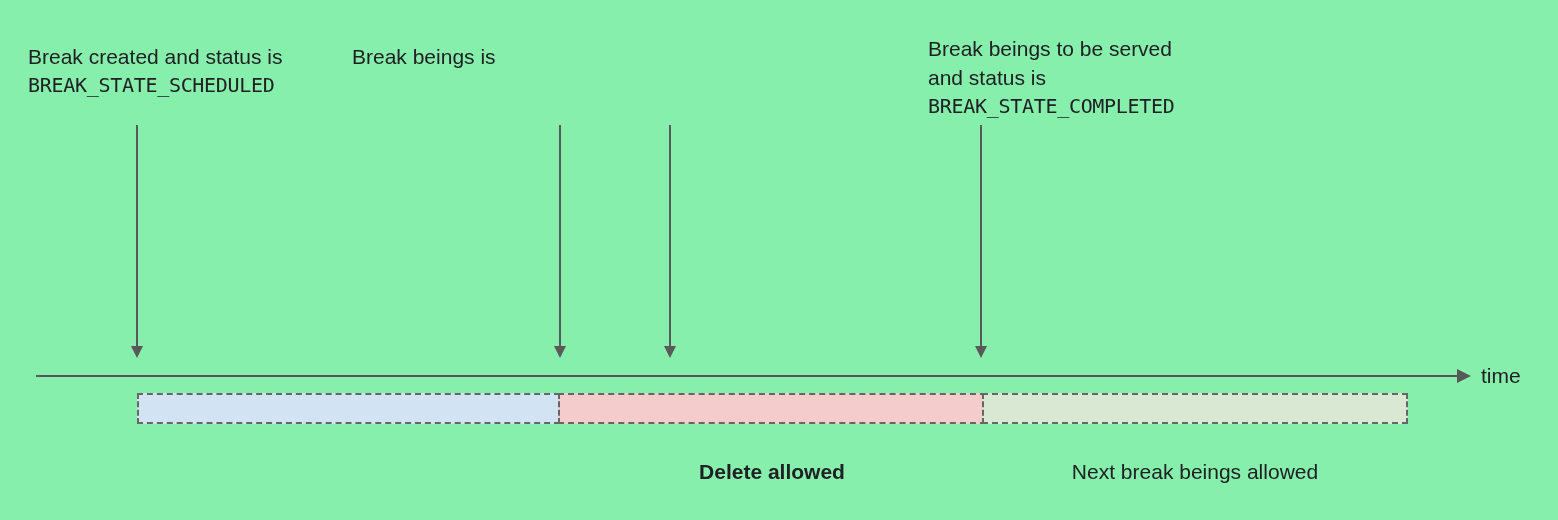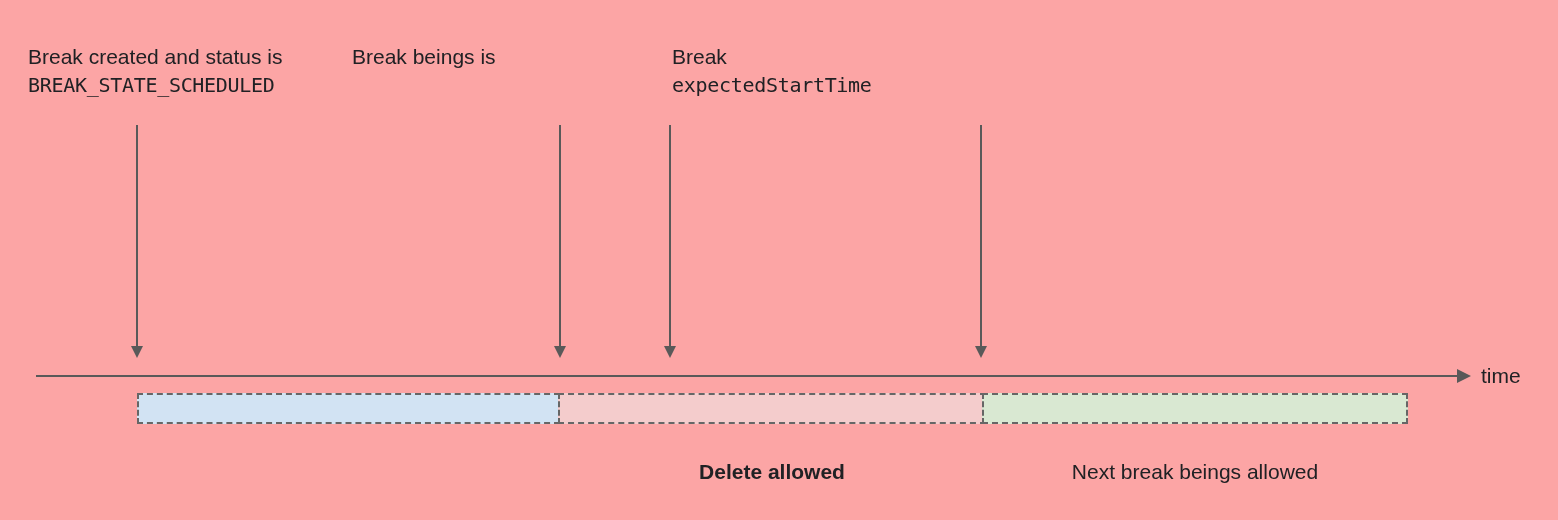--- a/index.html
+++ b/index.html
@@ -1,20 +1,20 @@
 <!DOCTYPE html>
 <html><head>
 <meta charset="utf-8">
 <style>
   html,body{margin:0;padding:0;background:#ffffff;}
   .canvas{
     position:relative;
     width:1558px;
     height:520px;
-    background:#fca5a5;
+    background:#86efac;
     font-family:"Liberation Sans", sans-serif;
     color:#202124;
     overflow:hidden;
   }
   .annotation{
     position:absolute;
     font-size:21px;
     line-height:29px;
     white-space:nowrap;
   }
@@ -93,23 +93,24 @@
 
 <div class="canvas">
 
   <div class="annotation ann-0">
     <div>Break created and status is</div>
     <div class="code">BREAK_STATE_SCHEDULED</div>
   </div>
   <div class="annotation ann-1">
     <div>Break beings is</div>
   </div>
-  <div class="annotation ann-2">
-    <div>Break</div>
-    <div class="code">expectedStartTime</div>
+  <div class="annotation ann-3">
+    <div>Break beings to be served</div>
+    <div>and status is</div>
+    <div class="code">BREAK_STATE_COMPLETED</div>
   </div>
 
   <div class="varrow-line ar-0"></div>
   <div class="varrow-head ah-0"></div>
   <div class="varrow-line ar-1"></div>
   <div class="varrow-head ah-1"></div>
   <div class="varrow-line ar-2"></div>
   <div class="varrow-head ah-2"></div>
   <div class="varrow-line ar-3"></div>
   <div class="varrow-head ah-3"></div>

